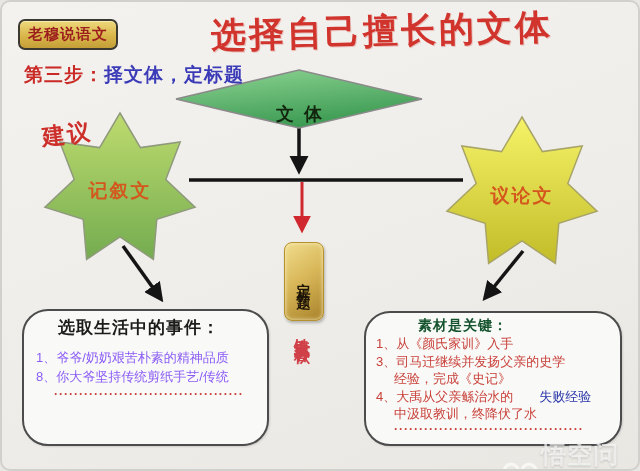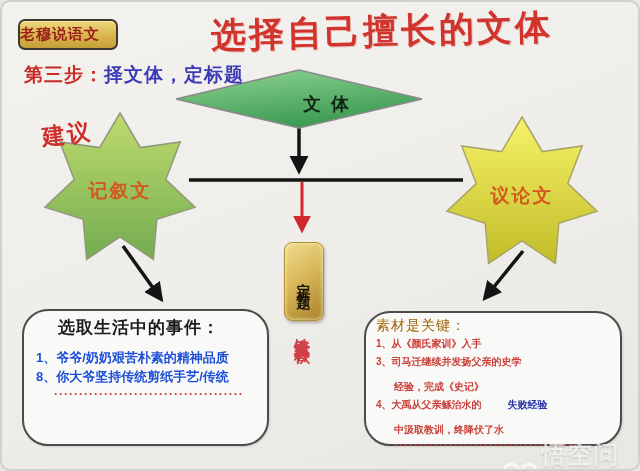--- a/index.html
+++ b/index.html
@@ -5,41 +5,41 @@
   html,body{margin:0;padding:0;background:#e9e7e3;}
   .slide{
     position:relative;width:640px;height:471px;overflow:hidden;
     background:linear-gradient(160deg,#f4f2ef 0%,#efede9 55%,#e9e7e2 100%);
     border:2px solid #d2d0cc;border-radius:10px;box-sizing:border-box;
     font-family:"Liberation Sans","DejaVu Sans",sans-serif;
   }
   .abs{position:absolute;}
   
   .badge{
-    left:16px;top:17px;width:96px;height:27px;line-height:26px;
+    left:16px;top:17px;width:96px;height:27px;line-height:26px;text-align:center;
     background:linear-gradient(#eed87c,#d9b64a 55%,#c49f38);
     border:2px solid #3c3a30;border-radius:7px;
     box-shadow:inset 0 1px 0 #f7ecae;
     color:#9c1d1d;font-weight:bold;font-size:15px;letter-spacing:1px;
   }
   
   .main-title{
     left:198px;top:6px;width:364px;text-align:center;
     color:#d0342c;font-size:35px;font-weight:bold;letter-spacing:3px;
     transform:rotate(-1.5deg);text-shadow:1px 1px 0 rgba(208,52,44,.25);
   }
   
   .step{left:22px;top:60px;font-size:19px;font-weight:bold;letter-spacing:1px;}
   .step .num{color:#c92a26;}
   .step .rest{color:#3b3bb8;}
   
   .suggestion{left:40px;top:117px;color:#cd2f2a;font-size:23px;font-weight:bold;
     letter-spacing:2px;transform:rotate(-7deg);}
   
-  .diamond-label{left:237px;top:90px;width:120px;text-align:right;color:#12250f;
+  .diamond-label{left:237px;top:100px;width:120px;text-align:center;color:#12250f;
     font-size:18px;font-weight:bold;letter-spacing:10px;text-indent:10px;}
   .star-label{width:110px;text-align:center;color:#d4581e;font-size:19px;
     font-weight:bold;letter-spacing:2px;}
   .star-label.left{left:63px;top:176px;}
   .star-label.right{left:465px;top:181px;}
   
   .gold-box{
     left:282px;top:240px;width:38px;height:77px;border-radius:8px;
     background:linear-gradient(145deg,#f0dc8d 0%,#d9b85a 45%,#a9822a 100%);
     border:1px solid #b5912f;box-shadow:inset 0 0 4px #f8eebb, 1px 2px 3px rgba(0,0,0,.25);
@@ -52,27 +52,27 @@
     color:#d04048;font-size:16px;font-weight:bold;letter-spacing:2px;}
   
   .content-box{
     background:#f9faf8;border:2px solid #4c4c4c;border-radius:26px;
     box-sizing:border-box;box-shadow:1px 1px 2px rgba(0,0,0,.12);
   }
   .box-left{left:20px;top:307px;width:247px;height:137px;padding:5px 10px 0 12px;}
   .box-right{left:362px;top:309px;width:258px;height:135px;padding:4px 8px 0 10px;}
   .box-left .box-title{color:#1b1b1b;font-size:17px;font-weight:bold;
     letter-spacing:1px;padding-left:22px;}
-  .box-left .item{color:#1d4ed8;font-size:13px;font-weight:bold;line-height:19px;}
+  .box-left .item{color:#8b5cf6;font-size:13px;font-weight:normal;line-height:19px;}
   .box-left .item.first{margin-top:9px;}
   .box-left .item.cont{padding-left:20px;}
   .box-left .dots{margin-top:2px;}
-  .box-right .box-title{color:#a16207;font-size:14px;font-weight:normal;letter-spacing:1px;}
-  .box-right .item{color:#c9403a;font-size:10px;font-weight:bold;line-height:17.5px;}
-  .box-right .item.cont{padding-left:18px;margin-top:8px;}
+  .box-right .box-title{color:#14532d;font-size:14px;font-weight:bold;letter-spacing:1px;margin-left:42px;}
+  .box-right .item{color:#c9403a;font-size:13px;font-weight:normal;line-height:17.5px;}
+  .box-right .item.cont{padding-left:18px;}
   .blue{color:#2a35a8;padding-left:26px;}
   .dots{color:#c9403a;font-size:12px;font-weight:bold;letter-spacing:1px;
     padding-left:18px;line-height:12px;}
   
   .watermark{left:500px;top:436px;display:flex;align-items:center;gap:2px;
     color:rgba(255,255,255,.65);font-size:25px;font-weight:bold;letter-spacing:1px;
     text-shadow:0 1px 2px rgba(120,120,120,.35);}
   .watermark svg{opacity:.65;}
 </style>
 </head>

